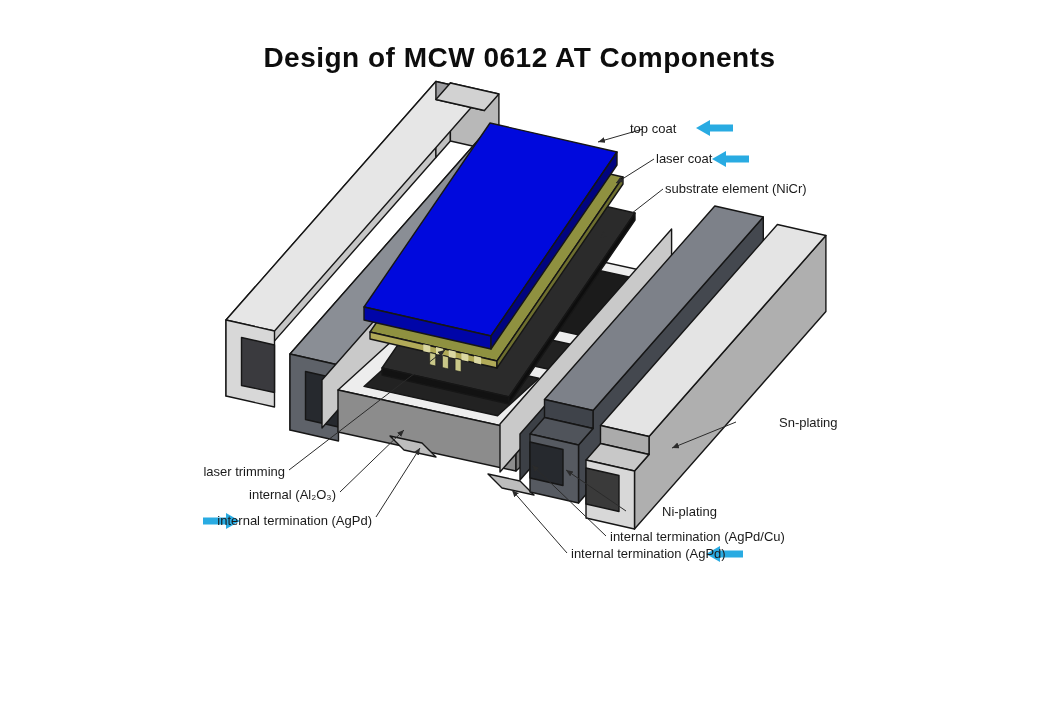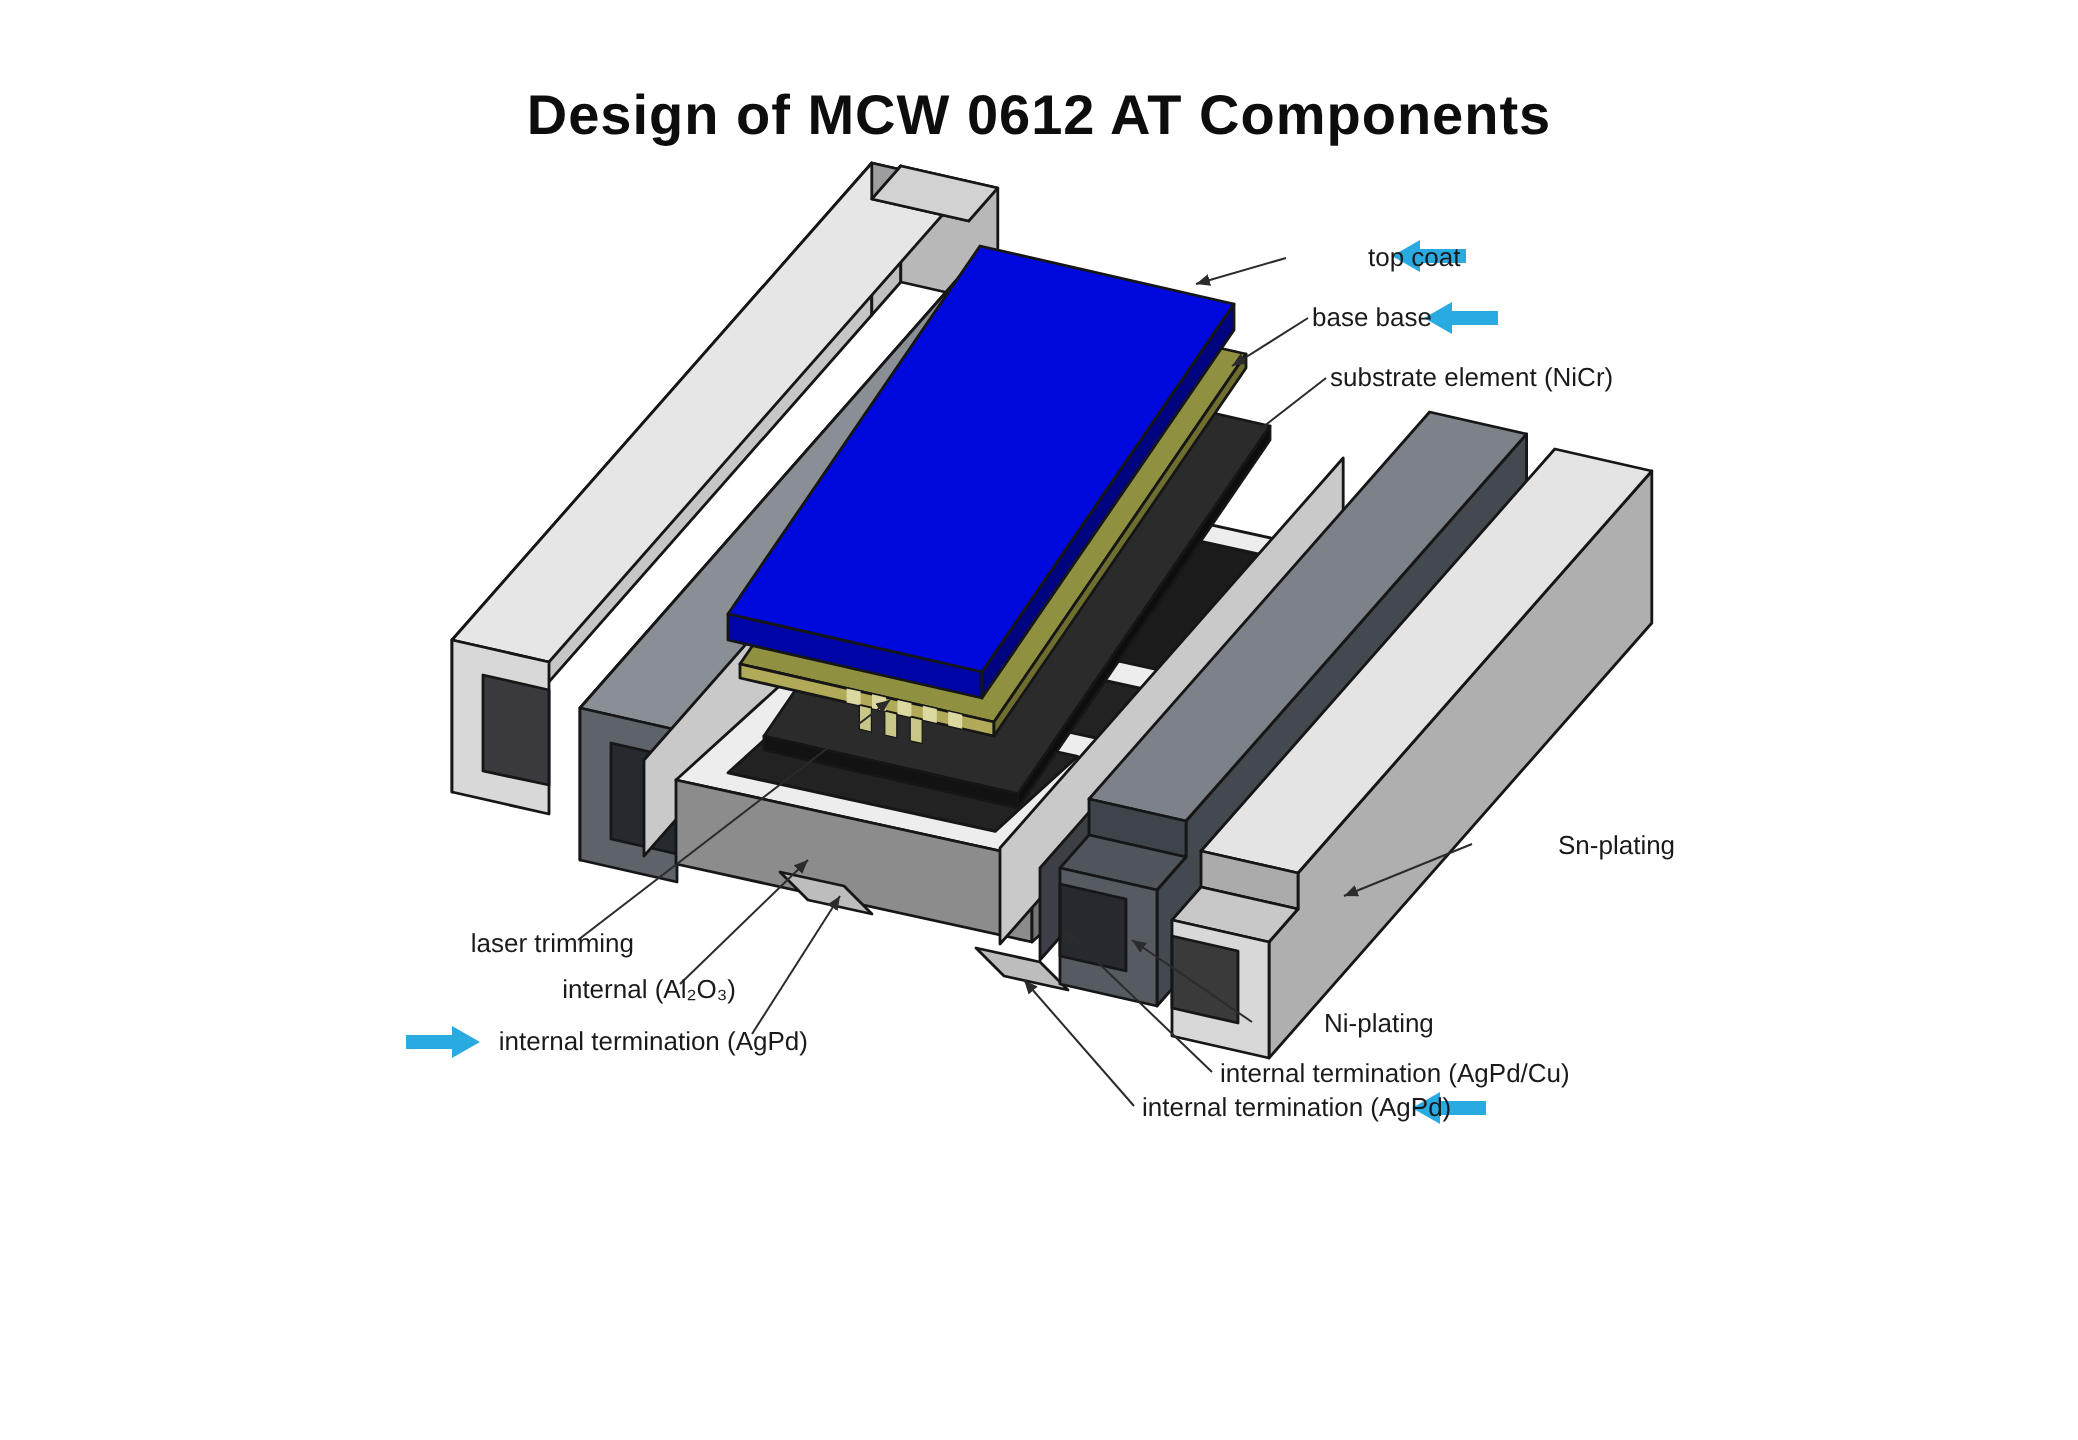--- a/index.html
+++ b/index.html
@@ -2,21 +2,21 @@
 <html><head>
 <meta charset="utf-8">
 <style>
   html,body{margin:0;padding:0;background:#fff;}
   .stage{position:relative;width:1039px;height:612px;background:#ffffff;overflow:hidden;
          font-family:"Liberation Sans",sans-serif;}
   .title{position:absolute;left:0;right:0;top:42px;text-align:center;
          font-size:28px;font-weight:bold;color:#0d0d0d;letter-spacing:.5px;}
   .diagram{position:absolute;left:0;top:0;width:1039px;height:720px;}
   .lbl{position:absolute;font-size:13px;color:#1a1a1a;white-space:nowrap;line-height:13px;}
-  .lbl-r{transform:translateX(-100%);margin-left:32px;}
+  .lbl-r{transform:translateX(-100%);}
   polygon{stroke:#161616;stroke-width:1.4;stroke-linejoin:round;}
   .noline{stroke:none;}
   .thin{stroke-width:.6;}
   line{stroke:#2b2b2b;stroke-width:1;}
 </style>
 </head>
 <body>
 
 <div class="stage">
 
@@ -136,22 +136,22 @@
     </g>
 
     <g>
       <polygon class="noline" fill="#29ABE2" points="696,128 710,120 710,124.5 733,124.5 733,131.5 710,131.5 710,136"></polygon>
       <polygon class="noline" fill="#29ABE2" points="712,159 726,151 726,155.5 749,155.5 749,162.5 726,162.5 726,167"></polygon>
       <polygon class="noline" fill="#29ABE2" points="240,521 226,513 226,517.5 203,517.5 203,524.5 226,524.5 226,529"></polygon>
       <polygon class="noline" fill="#29ABE2" points="706,554 720,546 720,550.5 743,550.5 743,557.5 720,557.5 720,562"></polygon>
     </g>
   </svg>
 
-  <span class="lbl" style="left:684px;top:122px">top coat</span>
-  <span class="lbl" style="left:656px;top:152px">base base</span>
+  <span class="lbl" style="left:630px;top:122px">top coat</span>
+  <span class="lbl" style="left:656px;top:152px">laser coat</span>
   <span class="lbl" style="left:665px;top:182px">substrate element (NiCr)</span>
   <span class="lbl" style="left:779px;top:416px">Sn-plating</span>
   <span class="lbl lbl-r" style="left:285px;top:465px">laser trimming</span>
   <span class="lbl lbl-r" style="left:336px;top:488px">internal (Al₂O₃)</span>
   <span class="lbl lbl-r" style="left:372px;top:514px">internal termination (AgPd)</span>
   <span class="lbl" style="left:662px;top:505px">Ni-plating</span>
   <span class="lbl" style="left:610px;top:530px">internal termination (AgPd/Cu)</span>
   <span class="lbl" style="left:571px;top:547px">internal termination (AgPd)</span>
 
 </div>

